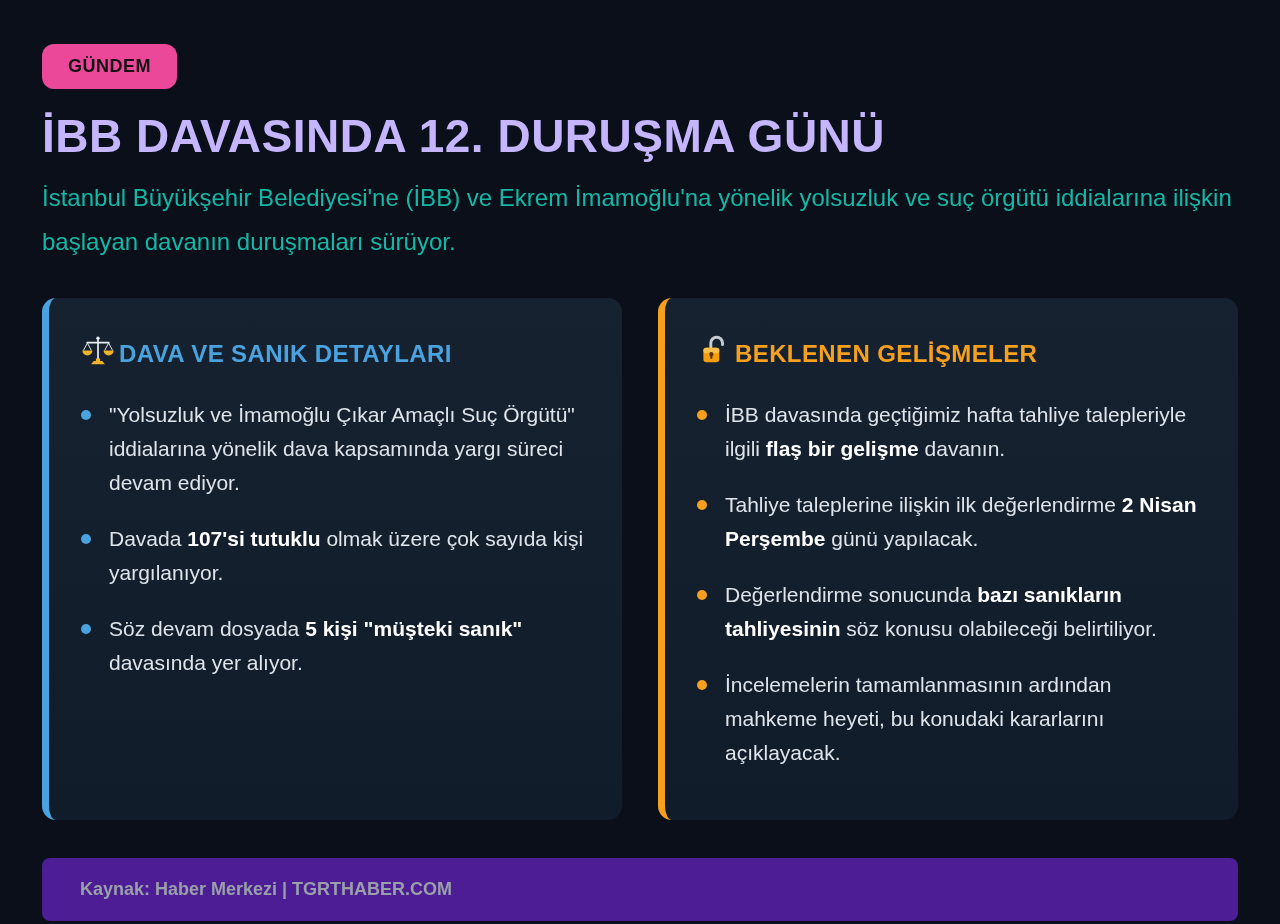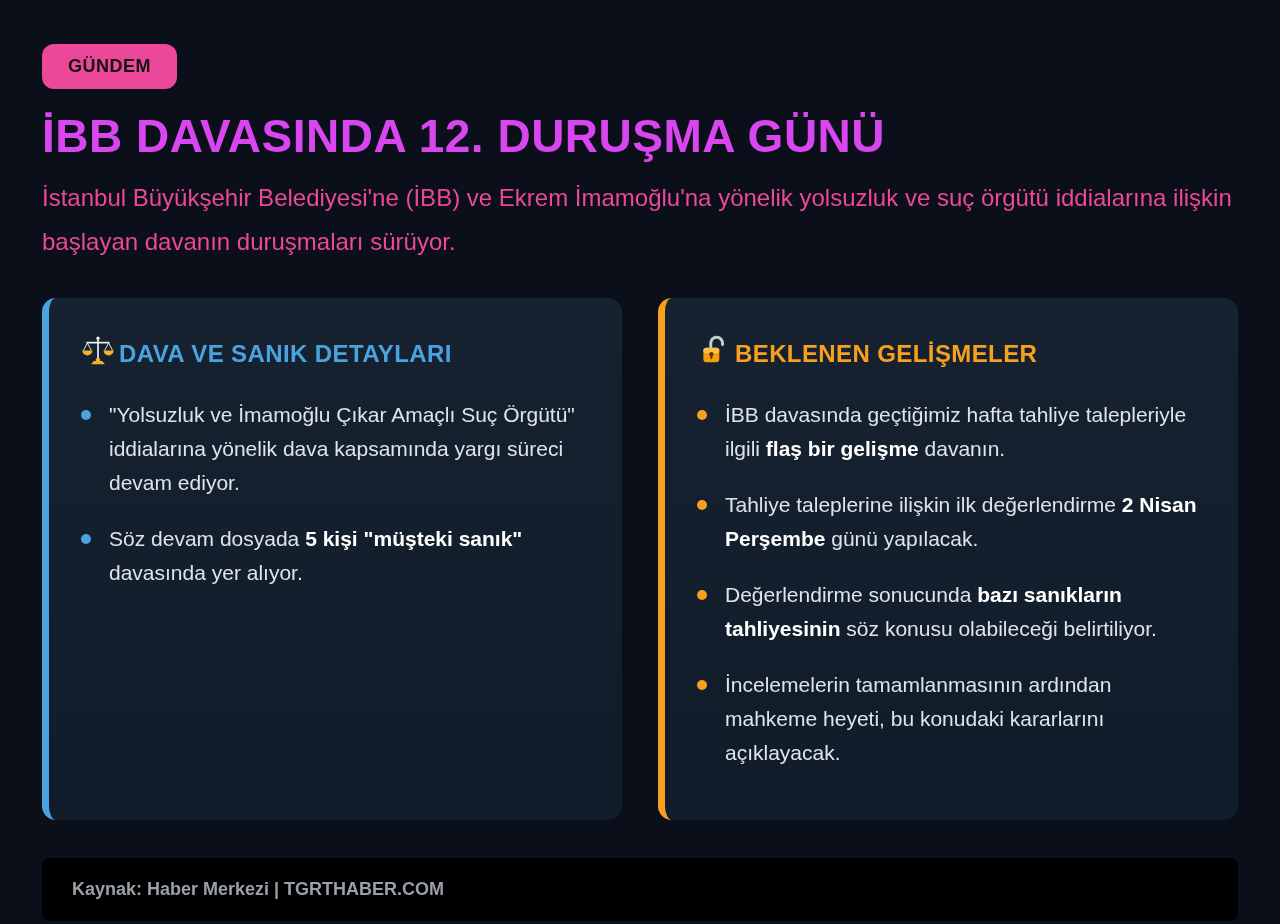--- a/index.html
+++ b/index.html
@@ -22,29 +22,29 @@
     padding: 12px 26px;
     border-radius: 12px;
   }
 
   .headline {
     margin-top: 20px;
     font-size: 46px;
     line-height: 1.2;
     font-weight: 800;
     letter-spacing: 0.5px;
-    color: #d946ef;
+    color: #c4b5fd;
   }
 
   .subtitle {
     margin-top: 12px;
     font-size: 24px;
     line-height: 44px;
     font-weight: 400;
-    color: #ec4899;
+    color: #14b8a6;
     max-width: 1200px;
   }
 
   .cards {
     display: flex;
     gap: 36px;
     margin-top: 34px;
   }
   .card {
     flex: 1 1 0;
@@ -86,23 +86,23 @@
   }
   .bullet-text {
     font-size: 21px;
     line-height: 34px;
     color: #dfe4ea;
   }
   .bullet-text b { color: #ffffff; font-weight: 700; }
 
   .source-bar {
     margin-top: 38px;
-    background: #000000;
+    background: #4c1d95;
     border-radius: 8px;
-    padding: 21px 30px;
+    padding: 21px 38px;
     font-size: 18px;
     font-weight: 700;
     color: #9aa0a8;
   }
 </style>
 </head>
 <body>
 
 <div class="page">
 
@@ -130,20 +130,24 @@
             <path d="M24 51 h16 l5 6 h-26 z" fill="#f0b42a"></path>
             <rect x="28" y="46" width="8" height="6" fill="#f0b42a"></rect>
           </svg>
         </span>
         <h2 class="card-title" style="color: rgb(74, 163, 223);">DAVA VE SANIK DETAYLARI</h2>
       </header>
       <ul class="bullets">
           <li>
             <span class="dot" style="background: rgb(74, 163, 223);"></span>
             <span class="bullet-text"><span>"Yolsuzluk ve İmamoğlu Çıkar Amaçlı Suç Örgütü" iddialarına yönelik dava kapsamında yargı süreci devam ediyor.</span></span>
+          </li>
+          <li>
+            <span class="dot" style="background: rgb(74, 163, 223);"></span>
+            <span class="bullet-text"><span>Davada </span><b>107'si tutuklu</b><span> olmak üzere çok sayıda kişi yargılanıyor.</span></span>
           </li>
           <li>
             <span class="dot" style="background: rgb(74, 163, 223);"></span>
             <span class="bullet-text"><span>Söz devam dosyada </span><b>5 kişi "müşteki sanık"</b><span> davasında yer alıyor.</span></span>
           </li>
         </ul>
     </section>
 
     <section class="card" style="border-left-color: rgb(246, 160, 30);">
       <header class="card-header">

